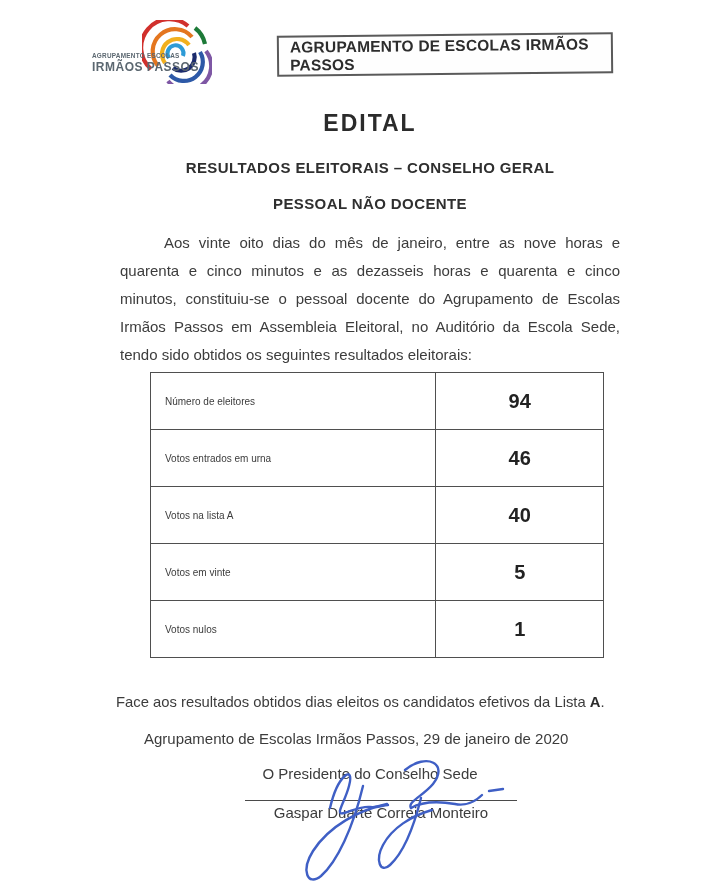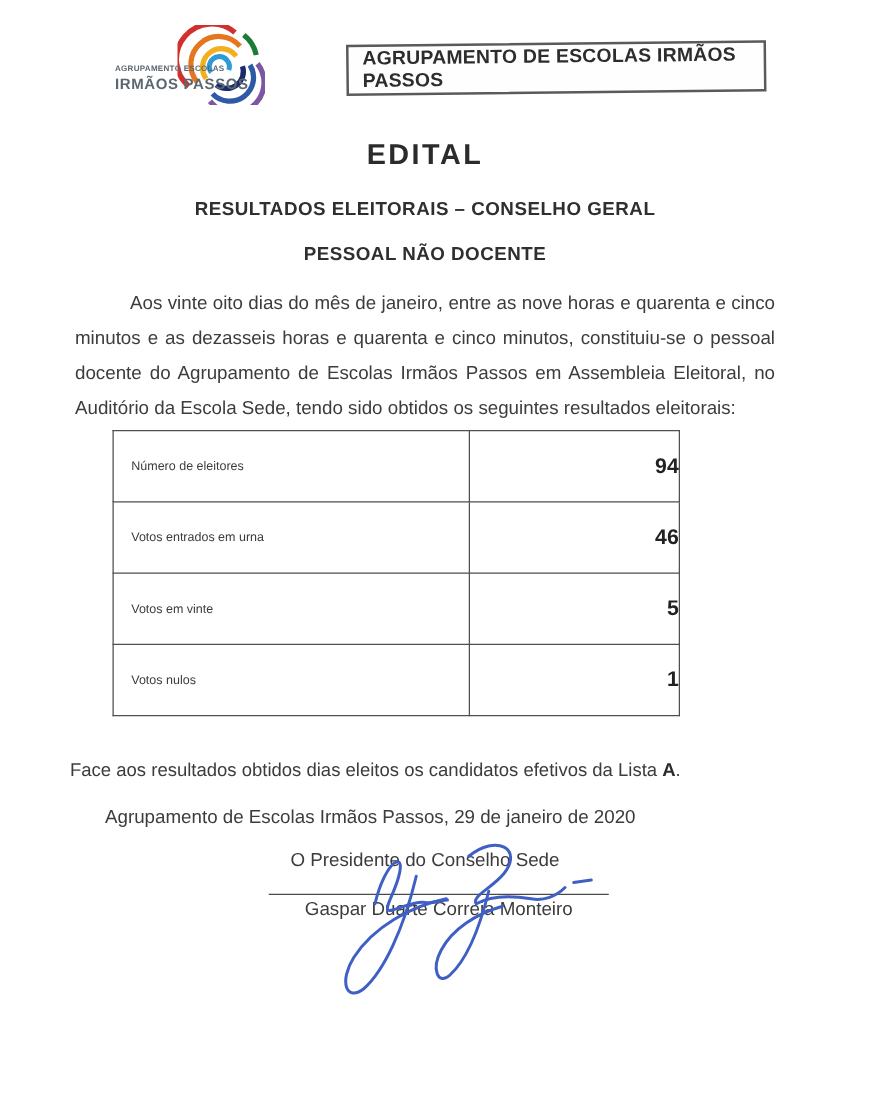--- a/index.html
+++ b/index.html
@@ -61,21 +61,21 @@
     font-weight: 700;
     color: #2d2d2d;
     letter-spacing: 0.2px;
   }
 
   
   .content {
     position: absolute;
     left: 0; top: 0;
     width: 706px;
-    padding: 110px 86px 0 60px;
+    padding: 110px 86px 0 120px;
   }
 
   .title-main {
     text-align: center;
     font-size: 23px;
     font-weight: 700;
     letter-spacing: 2px;
     color: #2b2b2b;
   }
   .subtitle {
@@ -109,22 +109,22 @@
     vertical-align: middle;
   }
   td.cell-label {
     width: 286px;
     padding-left: 14px;
     font-size: 10px;
     color: #3c3c3c;
   }
   td.cell-value {
     width: 168px;
-    text-align: right;
-    font-size: 17px;
+    text-align: center;
+    font-size: 20px;
     font-weight: 700;
     color: #222222;
   }
 
   
   .closing {
     margin-top: 36px;
     margin-left: -4px;
     font-size: 14.8px;
     color: #3c3c3c;
@@ -209,20 +209,24 @@
       <tbody>
         <tr>
           <td class="cell-label">Número de eleitores</td>
           <td class="cell-value">94</td>
         </tr>
         <tr>
           <td class="cell-label">Votos entrados em urna</td>
           <td class="cell-value">46</td>
         </tr>
         <tr>
+          <td class="cell-label">Votos na lista A</td>
+          <td class="cell-value">40</td>
+        </tr>
+        <tr>
           <td class="cell-label">Votos em vinte</td>
           <td class="cell-value">5</td>
         </tr>
         <tr>
           <td class="cell-label">Votos nulos</td>
           <td class="cell-value">1</td>
         </tr>
       </tbody>
     </table>
 

